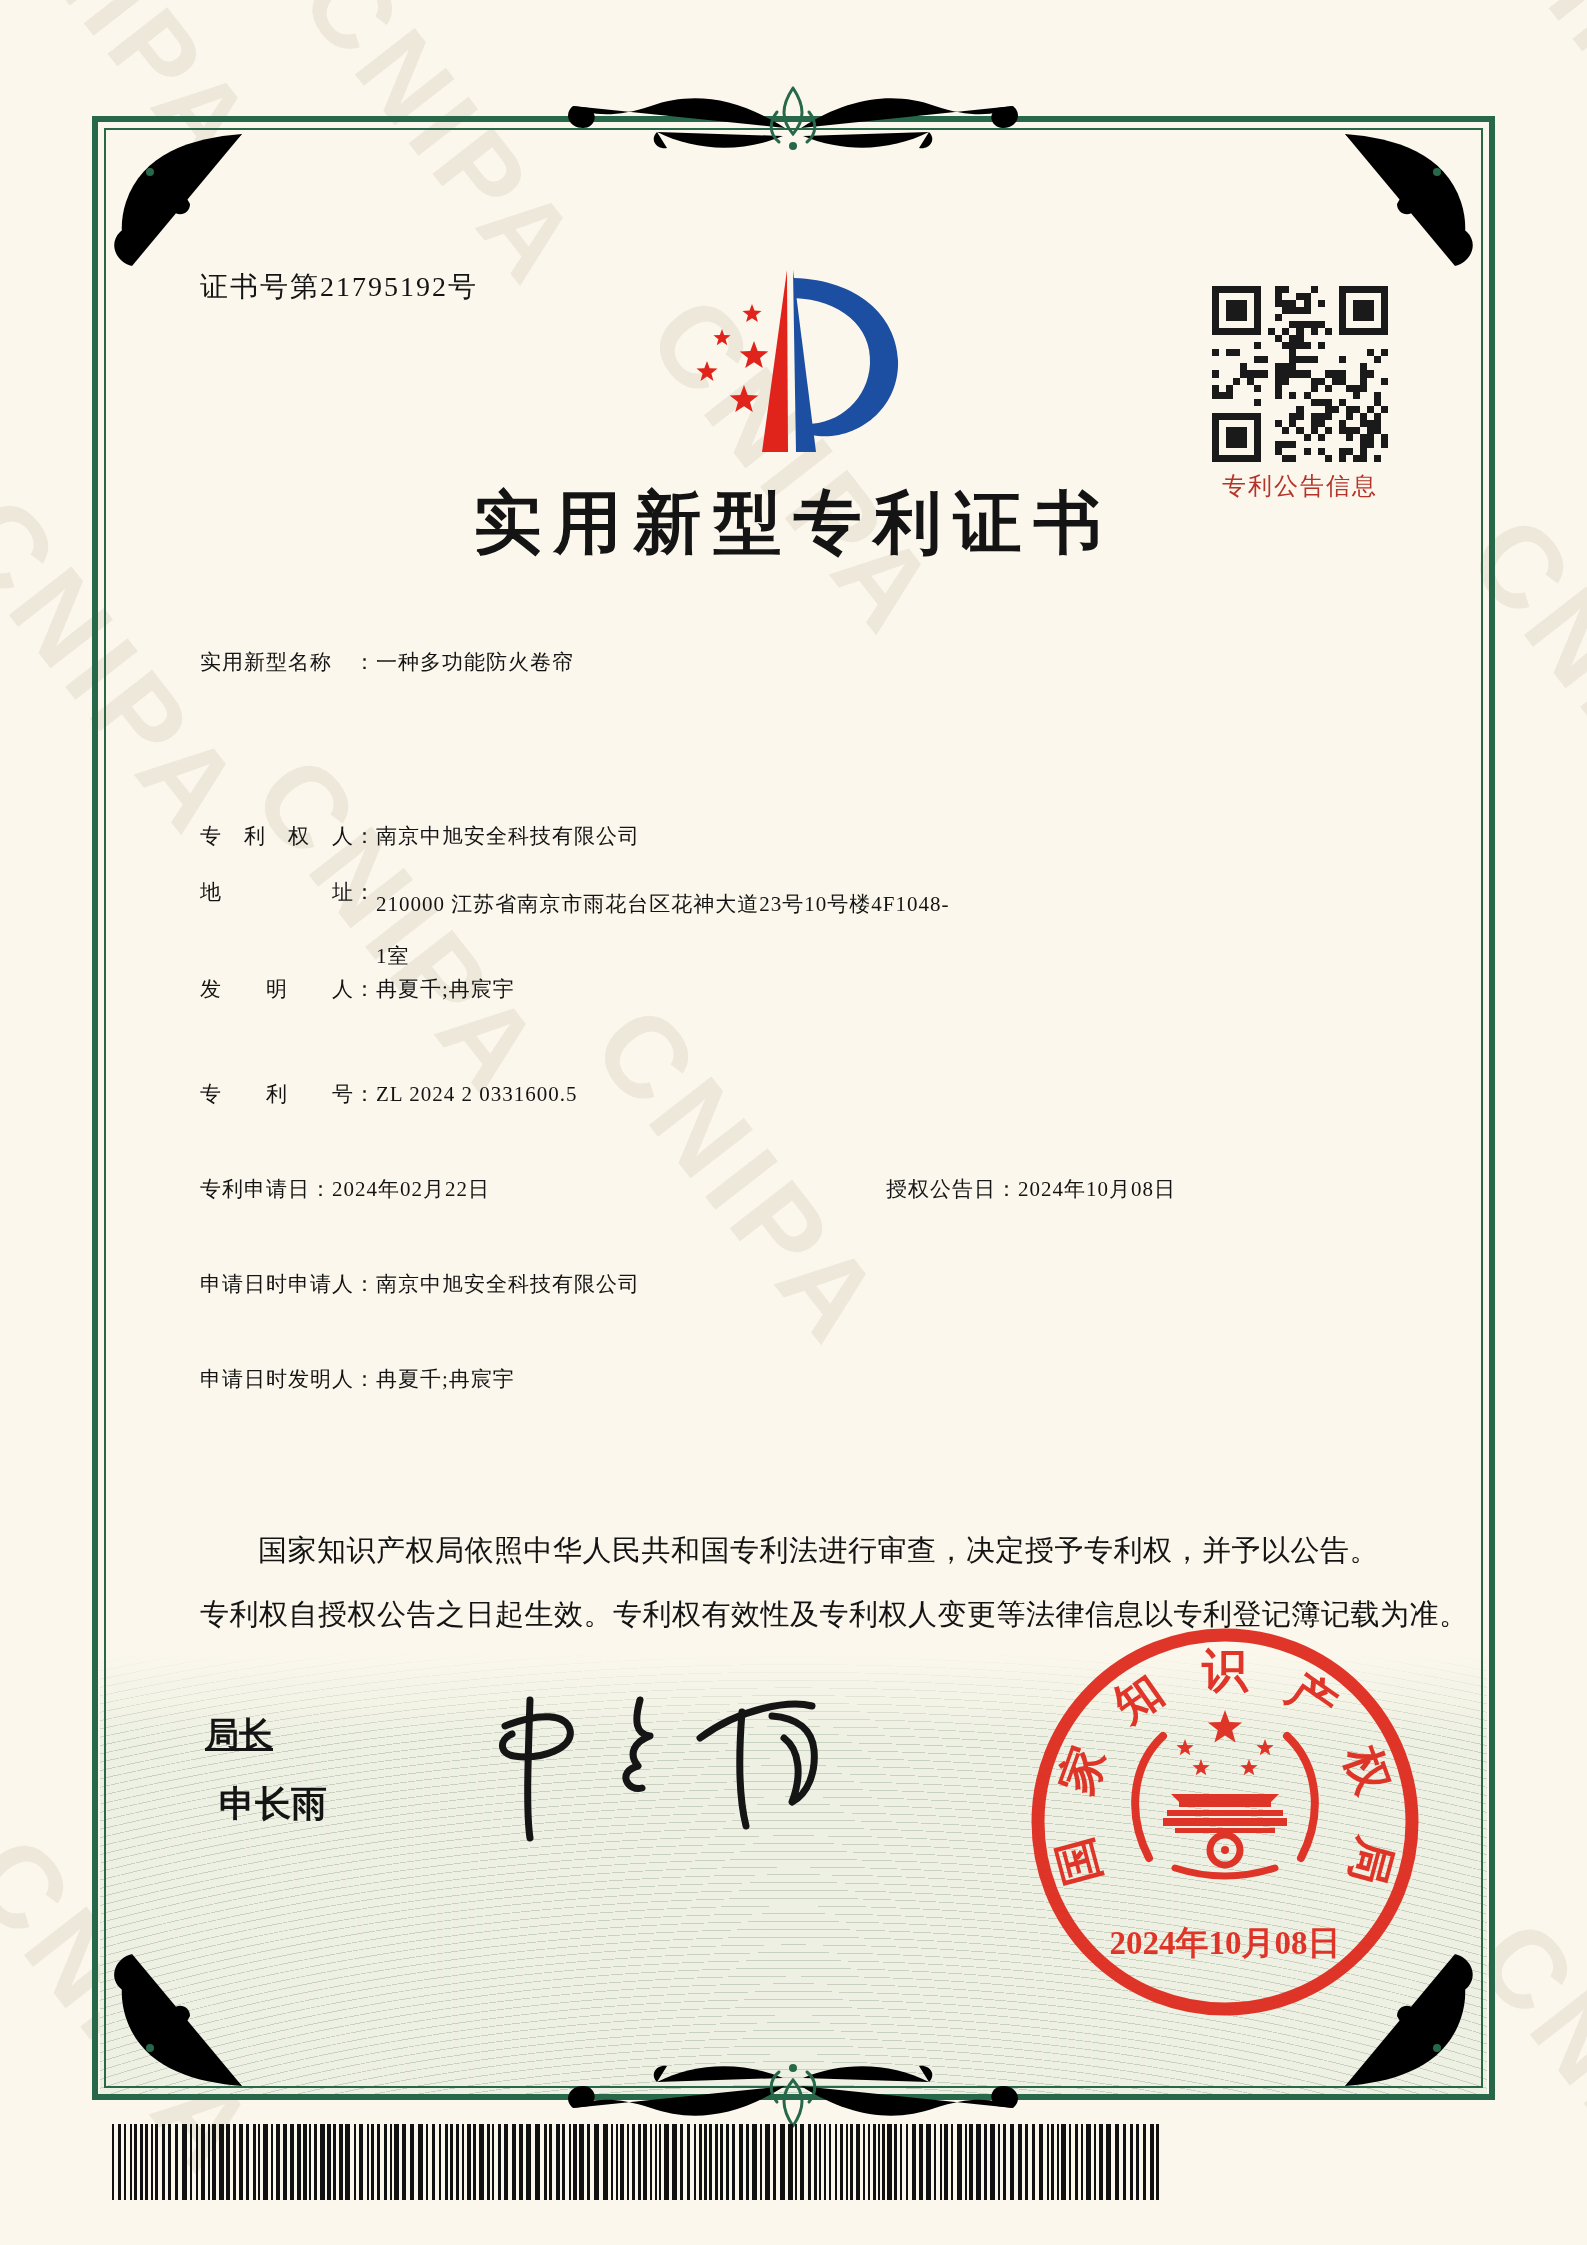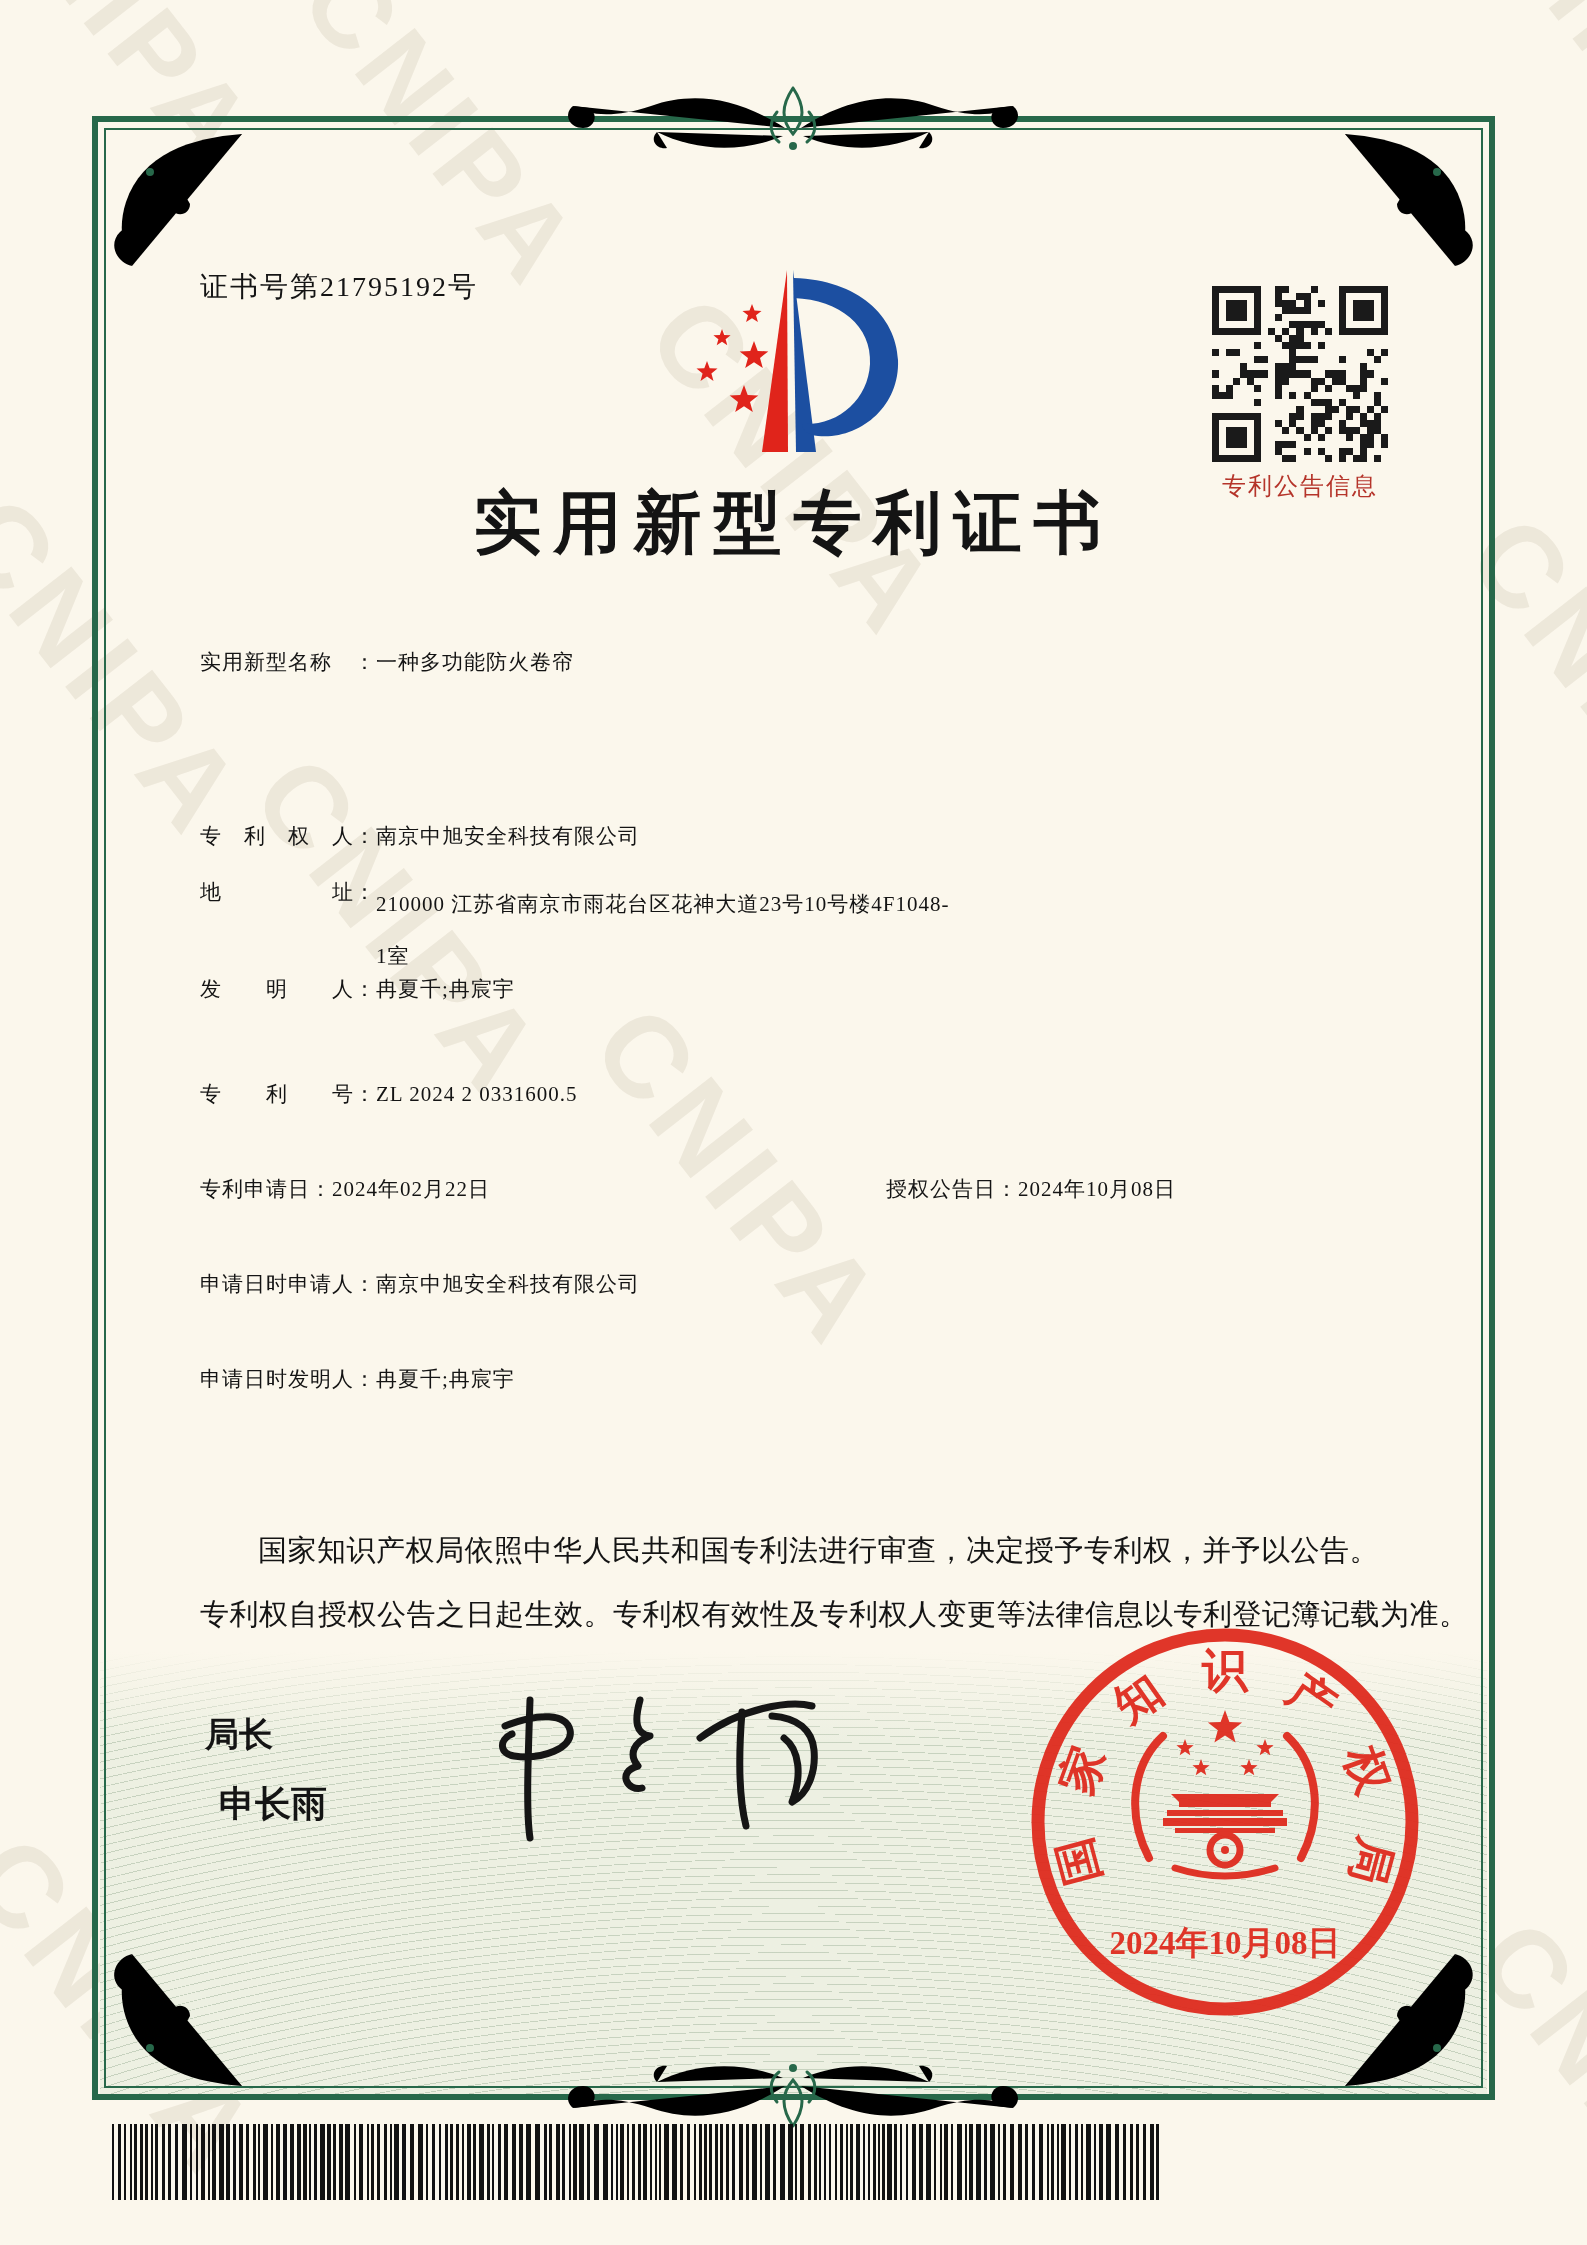--- a/index.html
+++ b/index.html
@@ -38,21 +38,21 @@
   .row .val{color:#141414;}
   .addr{display:inline-block;vertical-align:top;line-height:52px;}
   .addr span{display:block;}
   .col-right{left:886px;}
   
   .paragraph{position:absolute;left:200px;top:1518px;width:1270px;font-size:29px;
       line-height:64px;letter-spacing:0.5px;white-space:nowrap;z-index:3;}
   .paragraph .p1{padding-left:58px;}
   
   .sig-title{position:absolute;left:205px;top:1712px;font-family:"Liberation Sans","DejaVu Sans",sans-serif;
-      font-weight:bold;font-size:34px;z-index:3;}
+      font-weight:bold;font-size:34px;z-index:3;text-decoration:underline;}
   .sig-name{position:absolute;left:219px;top:1780px;font-family:Liberation Sans, sans-serif;
       font-weight:bold;font-size:36px;z-index:3;}
   .sig-svg{position:absolute;left:460px;top:1660px;width:400px;height:200px;z-index:3;}
   .sig-svg path{stroke:#151515;stroke-width:7;fill:none;stroke-linecap:round;stroke-linejoin:round;}
   
   .seal{position:absolute;left:1025px;top:1622px;width:400px;height:400px;z-index:4;opacity:0.94;}
   
   .footer{position:absolute;left:0;top:2046px;width:100%;text-align:center;font-size:25px;
       letter-spacing:2px;z-index:3;}
   .barcode{position:absolute;left:112px;top:2124px;width:1052px;height:76px;z-index:3;}

